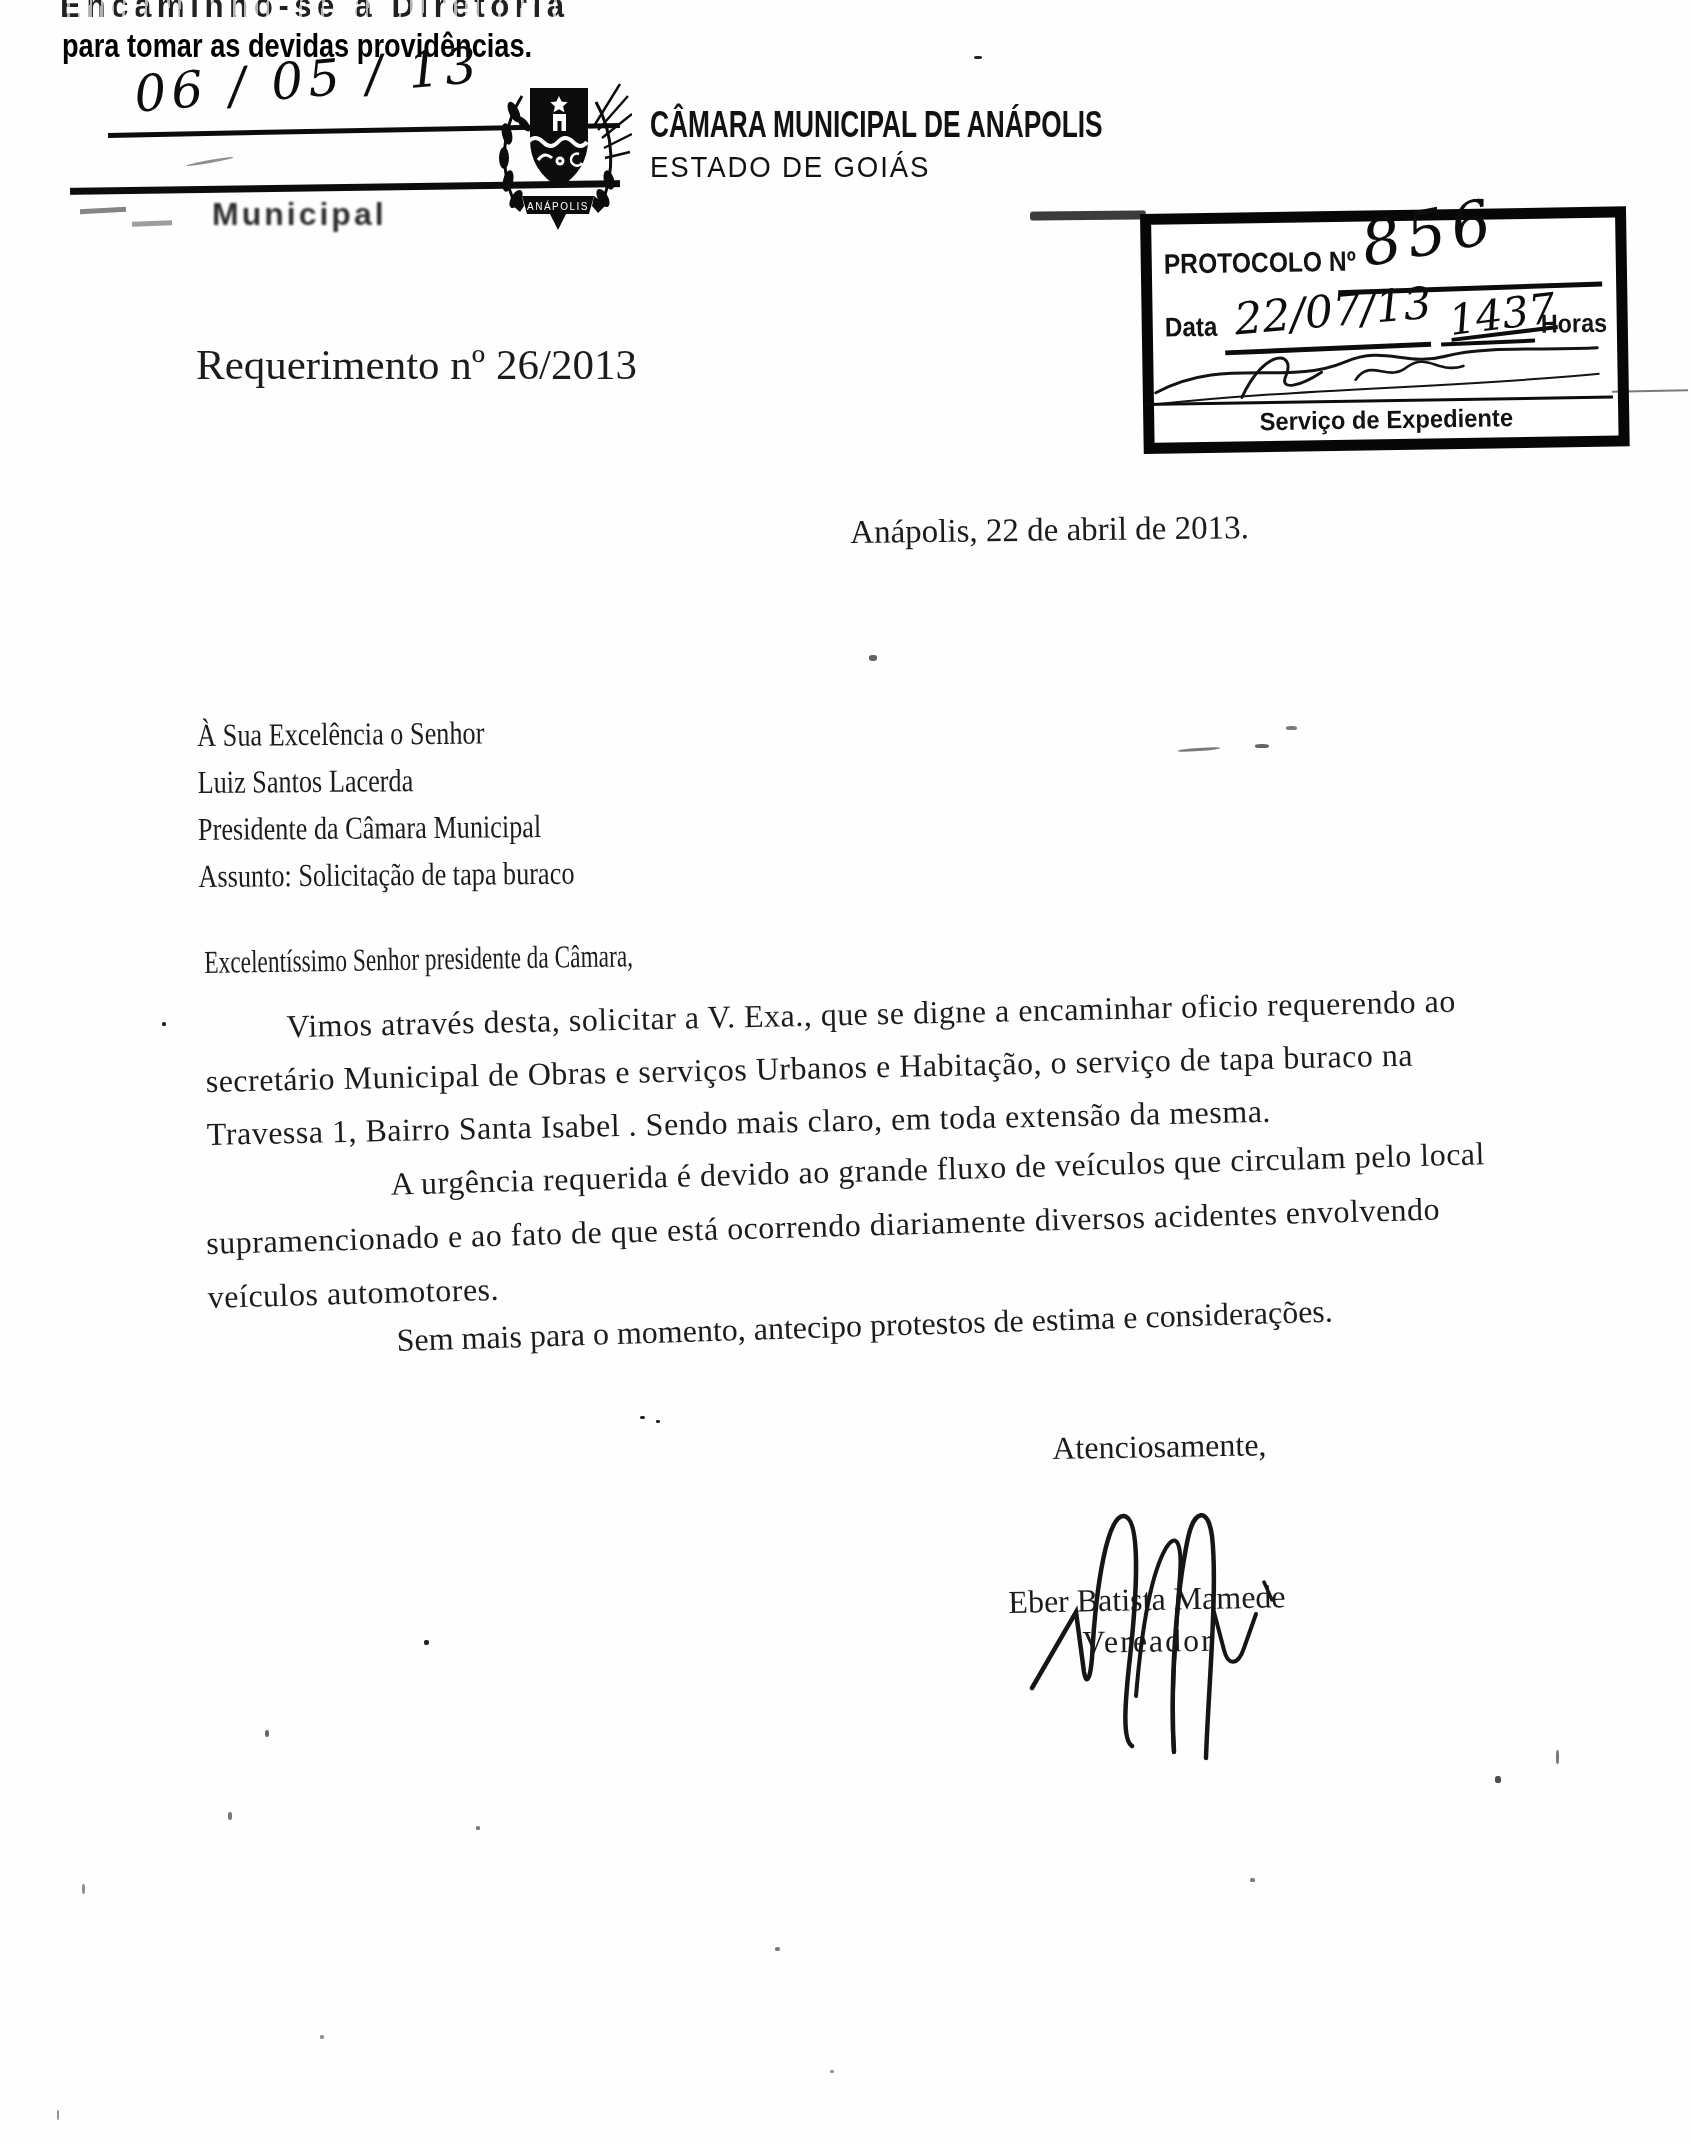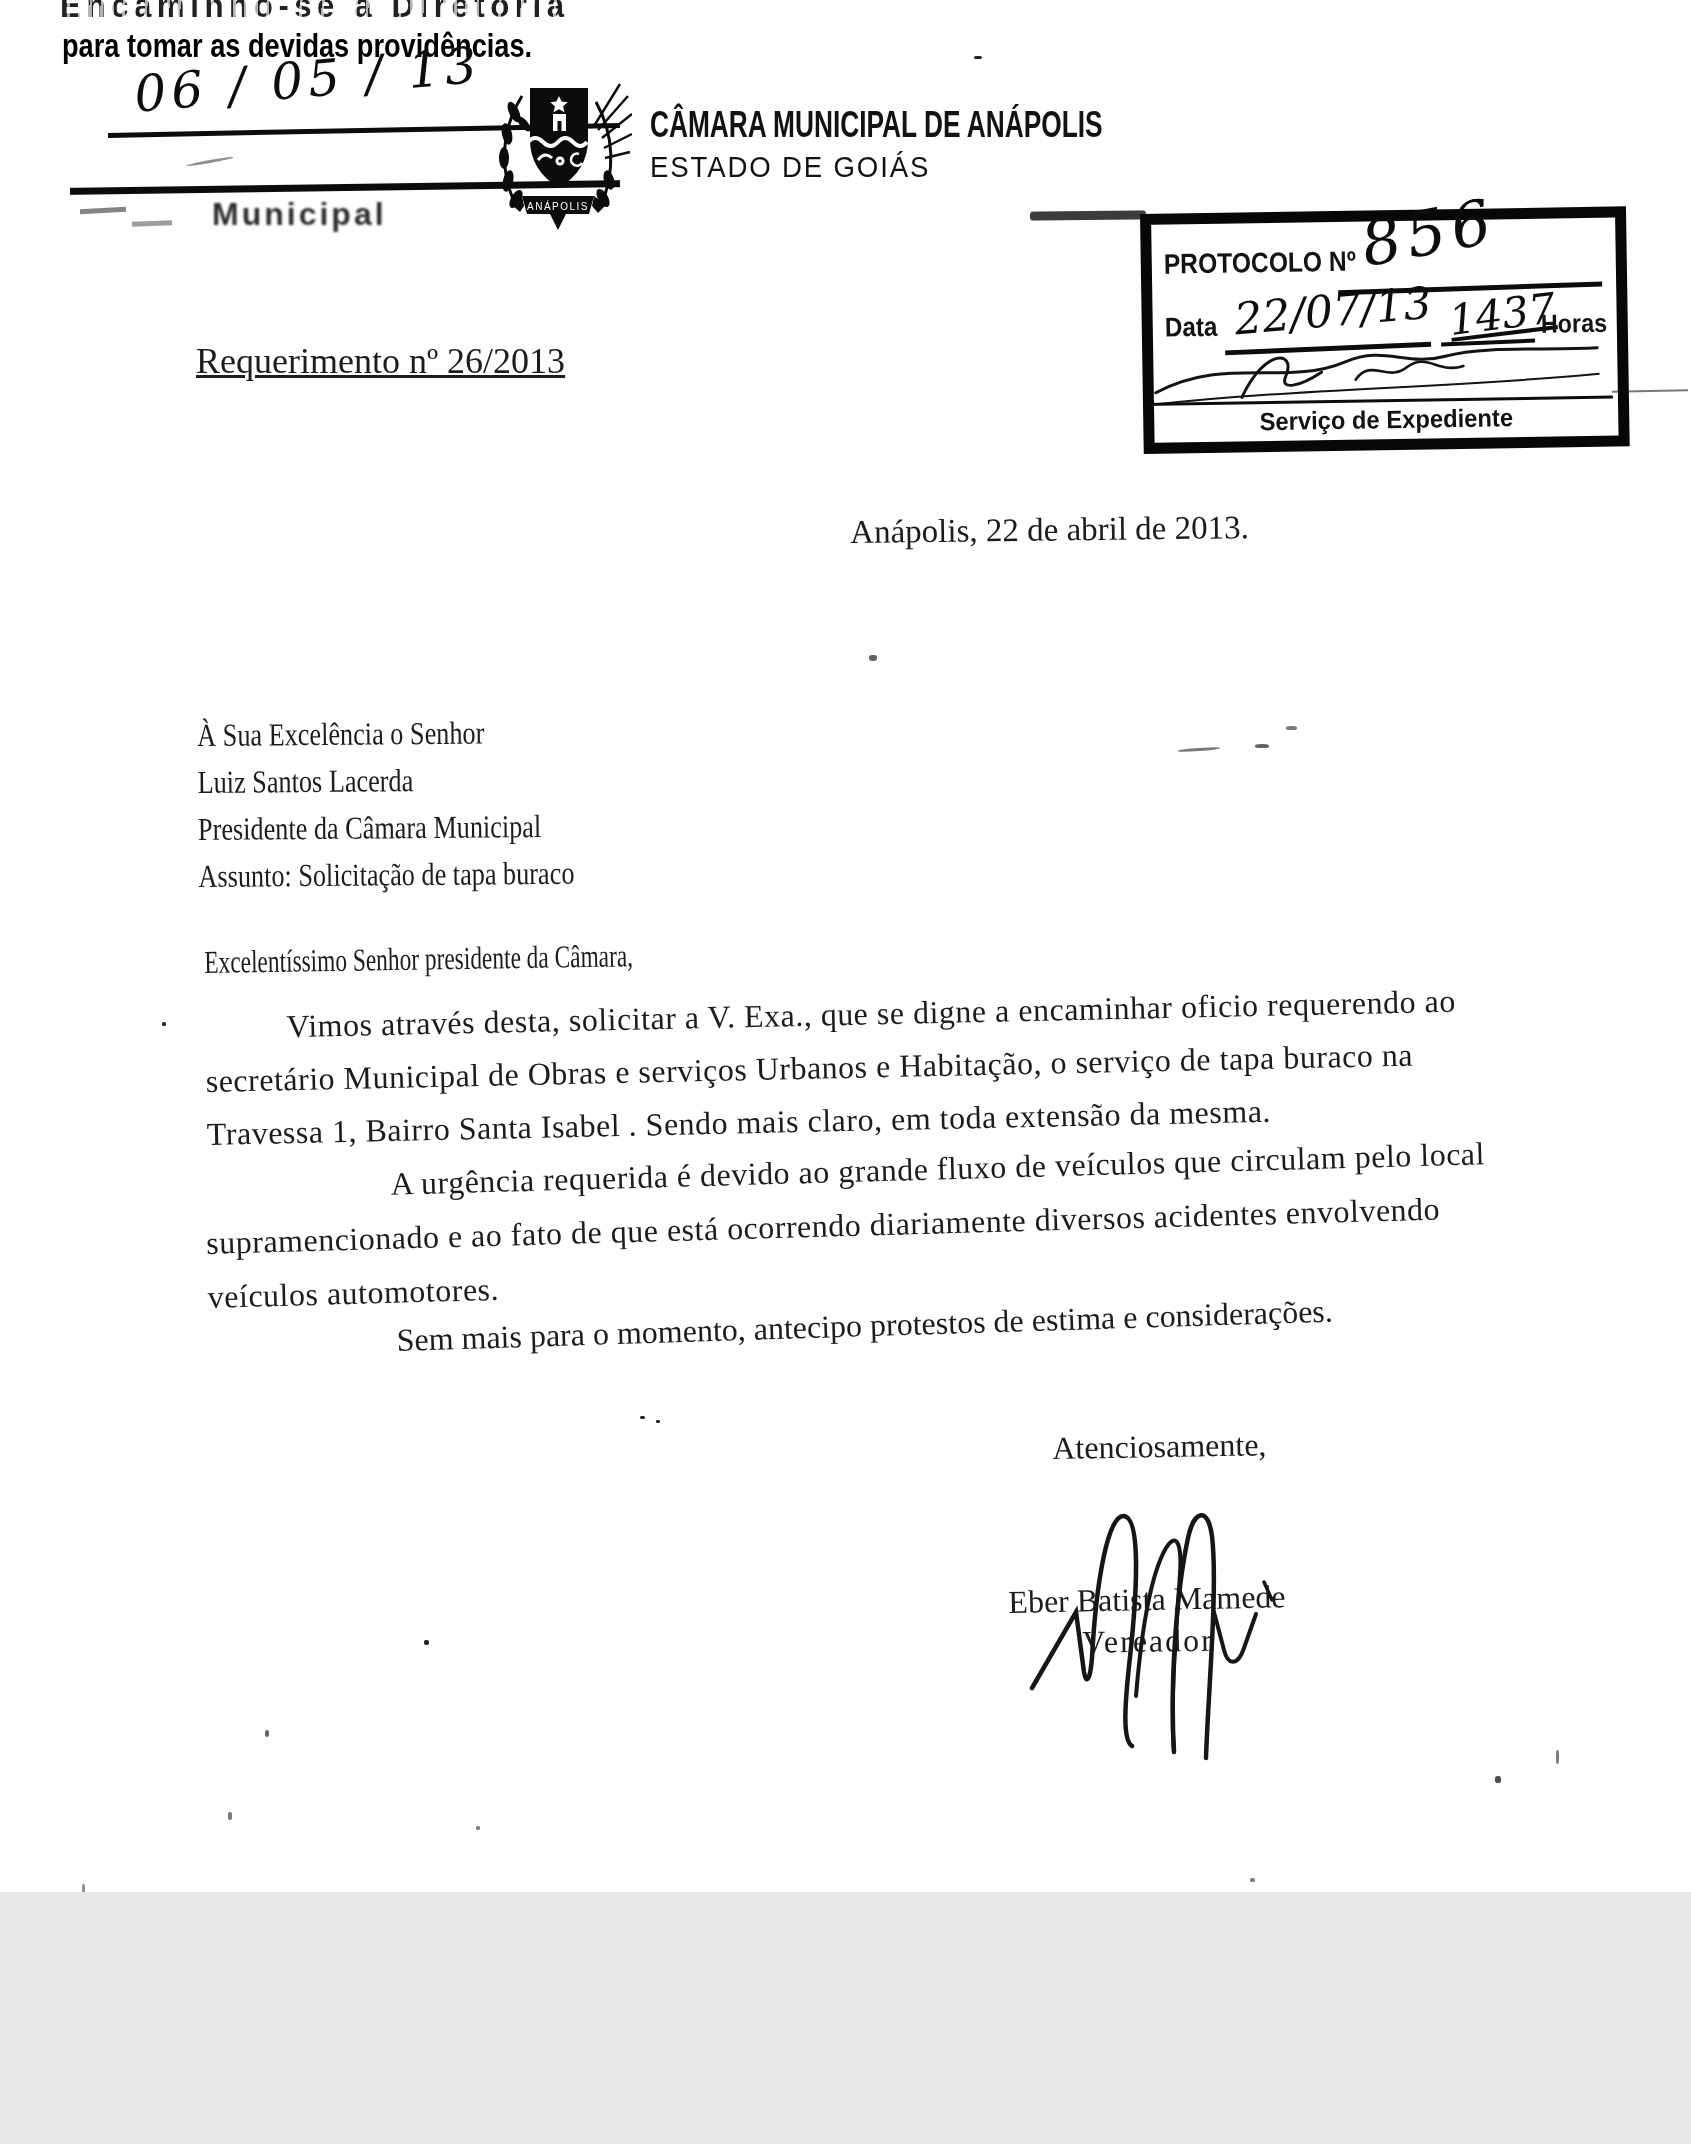--- a/index.html
+++ b/index.html
@@ -1,16 +1,16 @@
 <!DOCTYPE html>
 <html><head>
 <meta charset="utf-8">
 <style>
   html,body{margin:0;padding:0;background:#e8e8e8;}
-  #page{position:relative;width:1691px;height:1892px;background:#fefefe;overflow:hidden;
+  #page{position:relative;width:1691px;height:2144px;background:#fefefe;overflow:hidden;
         font-family:"Liberation Serif",serif;color:#1b1b1b;}
   .abs{position:absolute;}
   .serif{font-family:"Liberation Serif",serif;color:#1c1c1c;}
   .sans{font-family:"Liberation Sans",sans-serif;color:#121212;}
   .hand{font-family:"DejaVu Serif",serif;font-style:italic;color:#0d0d0d;white-space:nowrap;}
   .stamp{font-family:"Liberation Sans",sans-serif;font-weight:700;color:#131313;white-space:nowrap;}
   .degrade{filter:blur(0.6px) contrast(1.15);opacity:.88;
      -webkit-mask-image:repeating-linear-gradient(93deg,#000 0 9px,rgba(0,0,0,.35) 9px 12px);
      mask-image:repeating-linear-gradient(93deg,#000 0 9px,rgba(0,0,0,.35) 9px 12px);}
   .nowrap{white-space:nowrap;}
@@ -97,21 +97,21 @@
       <path d="M210,52 C226,30 242,56 262,40 C282,26 294,48 318,40" stroke="#141414" stroke-width="2.6" fill="none" stroke-linecap="round"></path>
       <path d="M6,74 C150,60 300,62 454,50" stroke="#141414" stroke-width="2" fill="none"></path>
     </svg>
 
     <div class="abs ink" style="left:-11px;top:178px;width:470px;height:3px;"></div>
     <div class="abs stamp" style="left:0;right:0;top:184px;font-size:25px;font-weight:600;text-align:center;transform:scaleX(0.95);">Serviço de Expediente</div>
   </div>
 
   <div class="abs ink" style="left:1612px;top:390px;width:76px;height:2px;opacity:.55;transform:rotate(-1deg);"></div>
 
-  <div class="abs serif nowrap" style="left:196px;top:340px;font-size:36px;text-decoration:underline;">Requerimento nº 26/2013</div>
+  <div class="abs serif nowrap" style="left:196px;top:340px;font-size:43px;">Requerimento nº 26/2013</div>
 
   <div class="abs serif nowrap" style="left:850px;top:514px;font-size:33px;transform:rotate(-0.7deg);transform-origin:left top;">Anápolis, 22 de abril de 2013.</div>
 
   <div class="abs serif" style="left:197px;top:712px;font-size:32px;line-height:47px;transform:rotate(-0.5deg) scaleX(0.82);transform-origin:left top;white-space:nowrap;">
     <div>À Sua Excelência o Senhor</div>
     <div>Luiz Santos Lacerda</div>
     <div>Presidente da Câmara Municipal</div>
     <div>Assunto: Solicitação de tapa buraco</div>
   </div>
 

